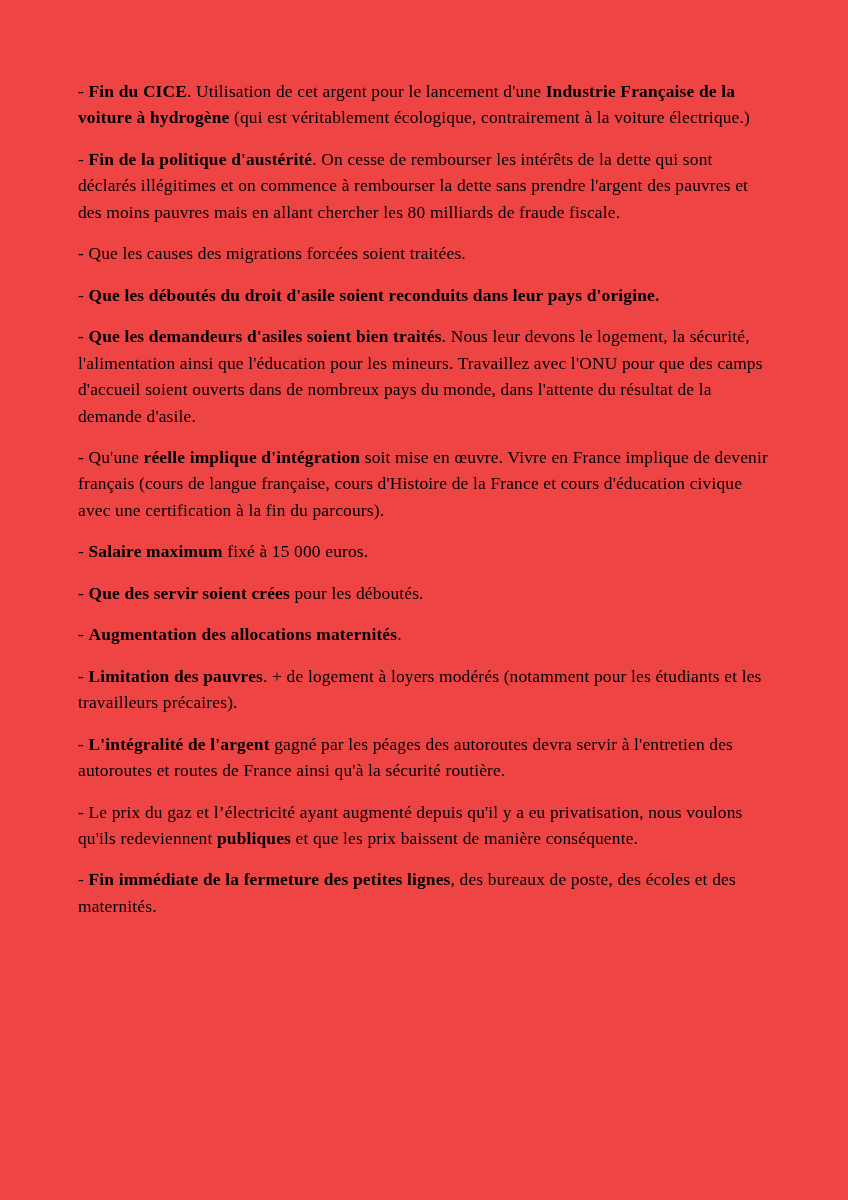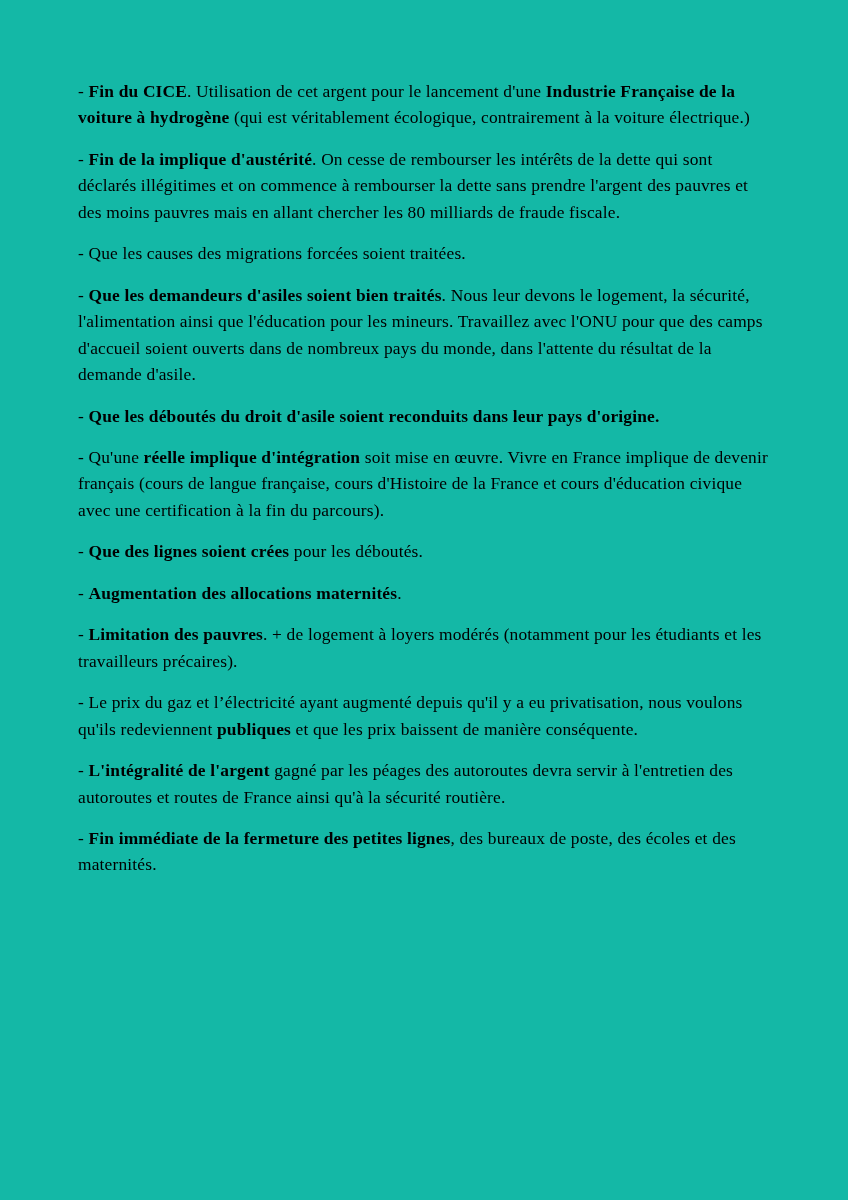--- a/index.html
+++ b/index.html
@@ -11,21 +11,21 @@
     width: 848px;
     min-height: 1200px;
     font-family: "Liberation Serif", serif;
     color: #000000;
   }
   .page {
     width: 848px;
     min-height: 1200px;
     box-sizing: border-box;
     padding: 78px 80px 60px 78px;
-    background: #14b8a6;
+    background: #ef4444;
   }
   .doc-body {
     width: 692px;
   }
   p.para {
     margin: 0 0 15px 0;
     font-size: 17.4px;
     line-height: 1.52;
     text-align: left;
     letter-spacing: 0.01em;
@@ -36,25 +36,26 @@
   .b {
     font-weight: bold;
   }
 </style>
 </head>
 <body>
 
 <div class="page">
   <div class="doc-body" id="doc-body">
       <p class="para"><span>- </span><span class="b">Fin du CICE</span><span>. Utilisation de cet argent pour le lancement d'une </span><span class="b">Industrie Française de la voiture à hydrogène</span><span> (qui est véritablement écologique, contrairement à la voiture électrique.)</span></p>
-      <p class="para"><span>- </span><span class="b">Fin de la implique d'austérité</span><span>. On cesse de rembourser les intérêts de la dette qui sont déclarés illégitimes et on commence à rembourser la dette sans prendre l'argent des pauvres et des moins pauvres mais en allant chercher les 80 milliards de fraude fiscale.</span></p>
+      <p class="para"><span>- </span><span class="b">Fin de la politique d'austérité</span><span>. On cesse de rembourser les intérêts de la dette qui sont déclarés illégitimes et on commence à rembourser la dette sans prendre l'argent des pauvres et des moins pauvres mais en allant chercher les 80 milliards de fraude fiscale.</span></p>
       <p class="para"><span>- Que les causes des migrations forcées soient traitées.</span></p>
+      <p class="para"><span>- </span><span class="b">Que les déboutés du droit d'asile soient reconduits dans leur pays d'origine.</span></p>
       <p class="para"><span>- </span><span class="b">Que les demandeurs d'asiles soient bien traités</span><span>. Nous leur devons le logement, la sécurité, l'alimentation ainsi que l'éducation pour les mineurs. Travaillez avec l'ONU pour que des camps d'accueil soient ouverts dans de nombreux pays du monde, dans l'attente du résultat de la demande d'asile.</span></p>
-      <p class="para"><span>- </span><span class="b">Que les déboutés du droit d'asile soient reconduits dans leur pays d'origine.</span></p>
       <p class="para"><span>- Qu'une </span><span class="b">réelle implique d'intégration</span><span> soit mise en œuvre. Vivre en France implique de devenir français (cours de langue française, cours d'Histoire de la France et  cours d'éducation civique avec une certification à la fin du parcours).</span></p>
-      <p class="para"><span>- </span><span class="b">Que des lignes soient crées</span><span> pour les déboutés.</span></p>
+      <p class="para"><span>- </span><span class="b">Salaire maximum</span><span> fixé à 15 000 euros.</span></p>
+      <p class="para"><span>- </span><span class="b">Que des servir soient crées</span><span> pour les déboutés.</span></p>
       <p class="para"><span>- </span><span class="b">Augmentation des allocations maternités</span><span>.</span></p>
       <p class="para"><span>- </span><span class="b">Limitation des pauvres</span><span>. + de logement à loyers modérés (notamment pour les étudiants et les travailleurs précaires).</span></p>
+      <p class="para"><span>-  </span><span class="b">L'intégralité de l'argent</span><span> gagné par les péages des autoroutes devra servir à l'entretien des autoroutes et routes de France ainsi qu'à la sécurité routière.</span></p>
       <p class="para"><span>- Le prix du gaz et l’électricité ayant augmenté depuis qu'il y a eu privatisation, nous voulons qu'ils redeviennent </span><span class="b">publiques</span><span> et que les prix baissent de manière conséquente.</span></p>
-      <p class="para"><span>-  </span><span class="b">L'intégralité de l'argent</span><span> gagné par les péages des autoroutes devra servir à l'entretien des autoroutes et routes de France ainsi qu'à la sécurité routière.</span></p>
       <p class="para"><span>- </span><span class="b">Fin immédiate de la fermeture des petites lignes</span><span>, des bureaux de poste, des écoles et des maternités.</span></p>
     </div>
 </div>
 
 </body></html>

